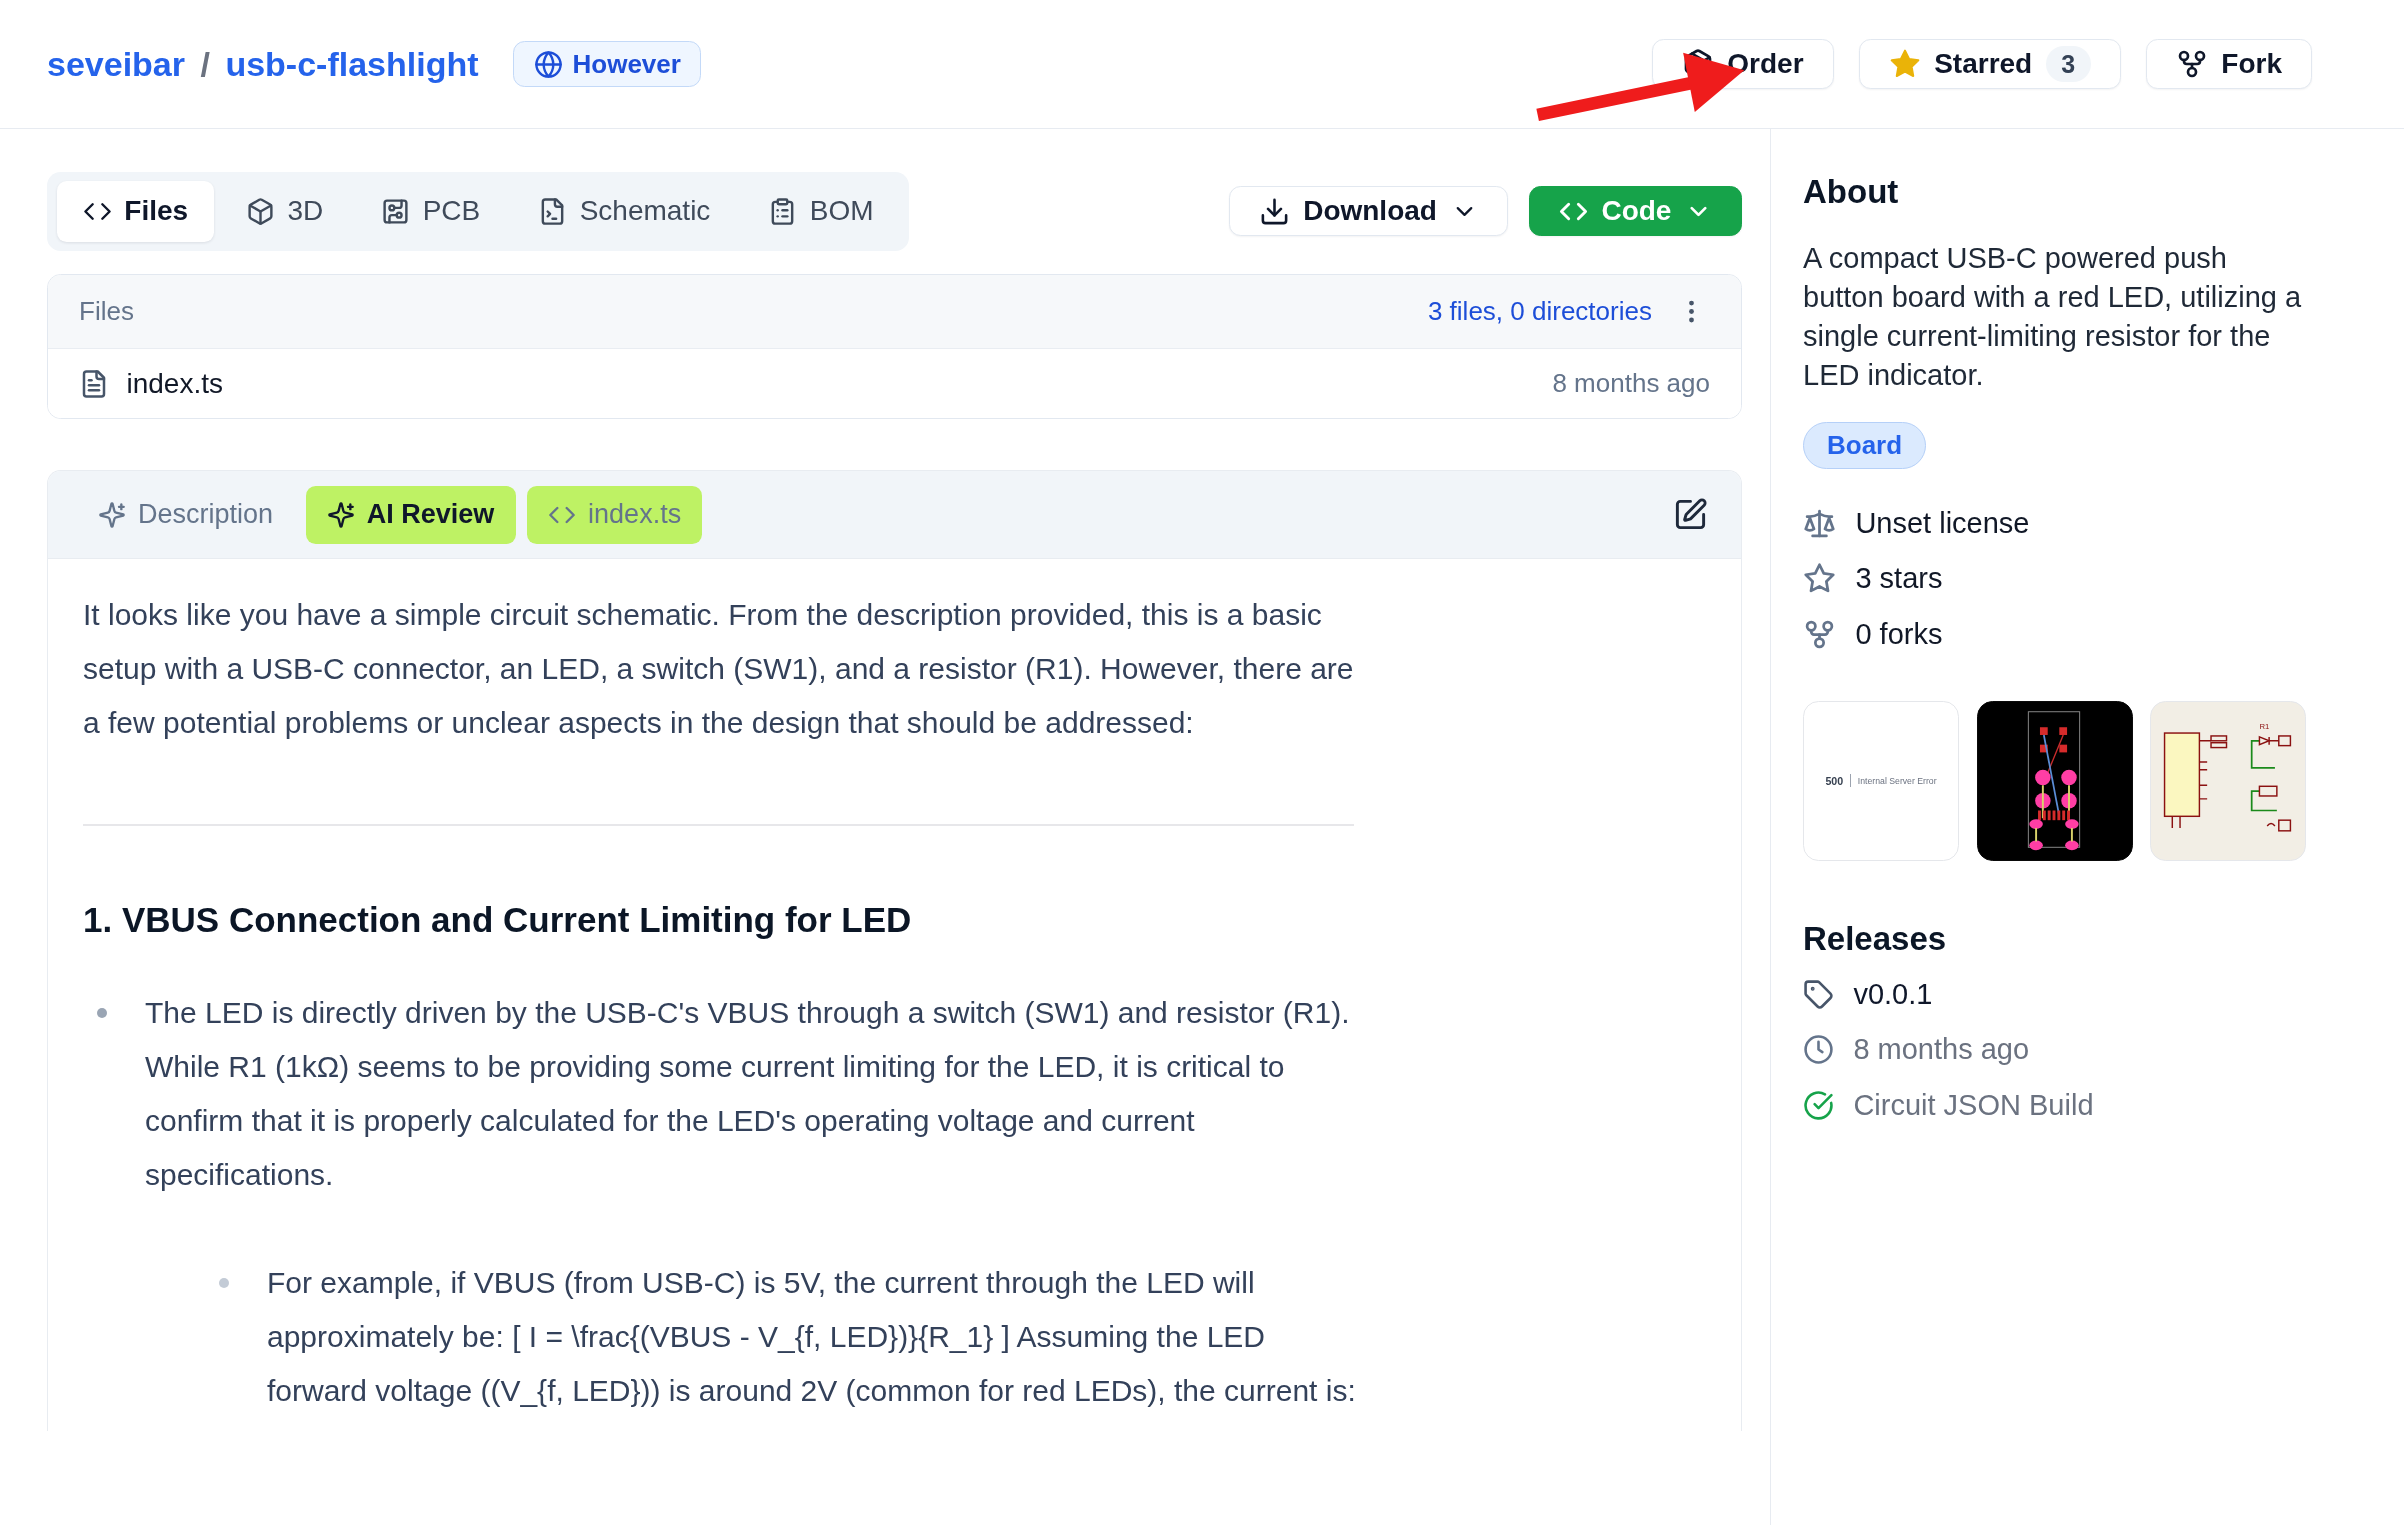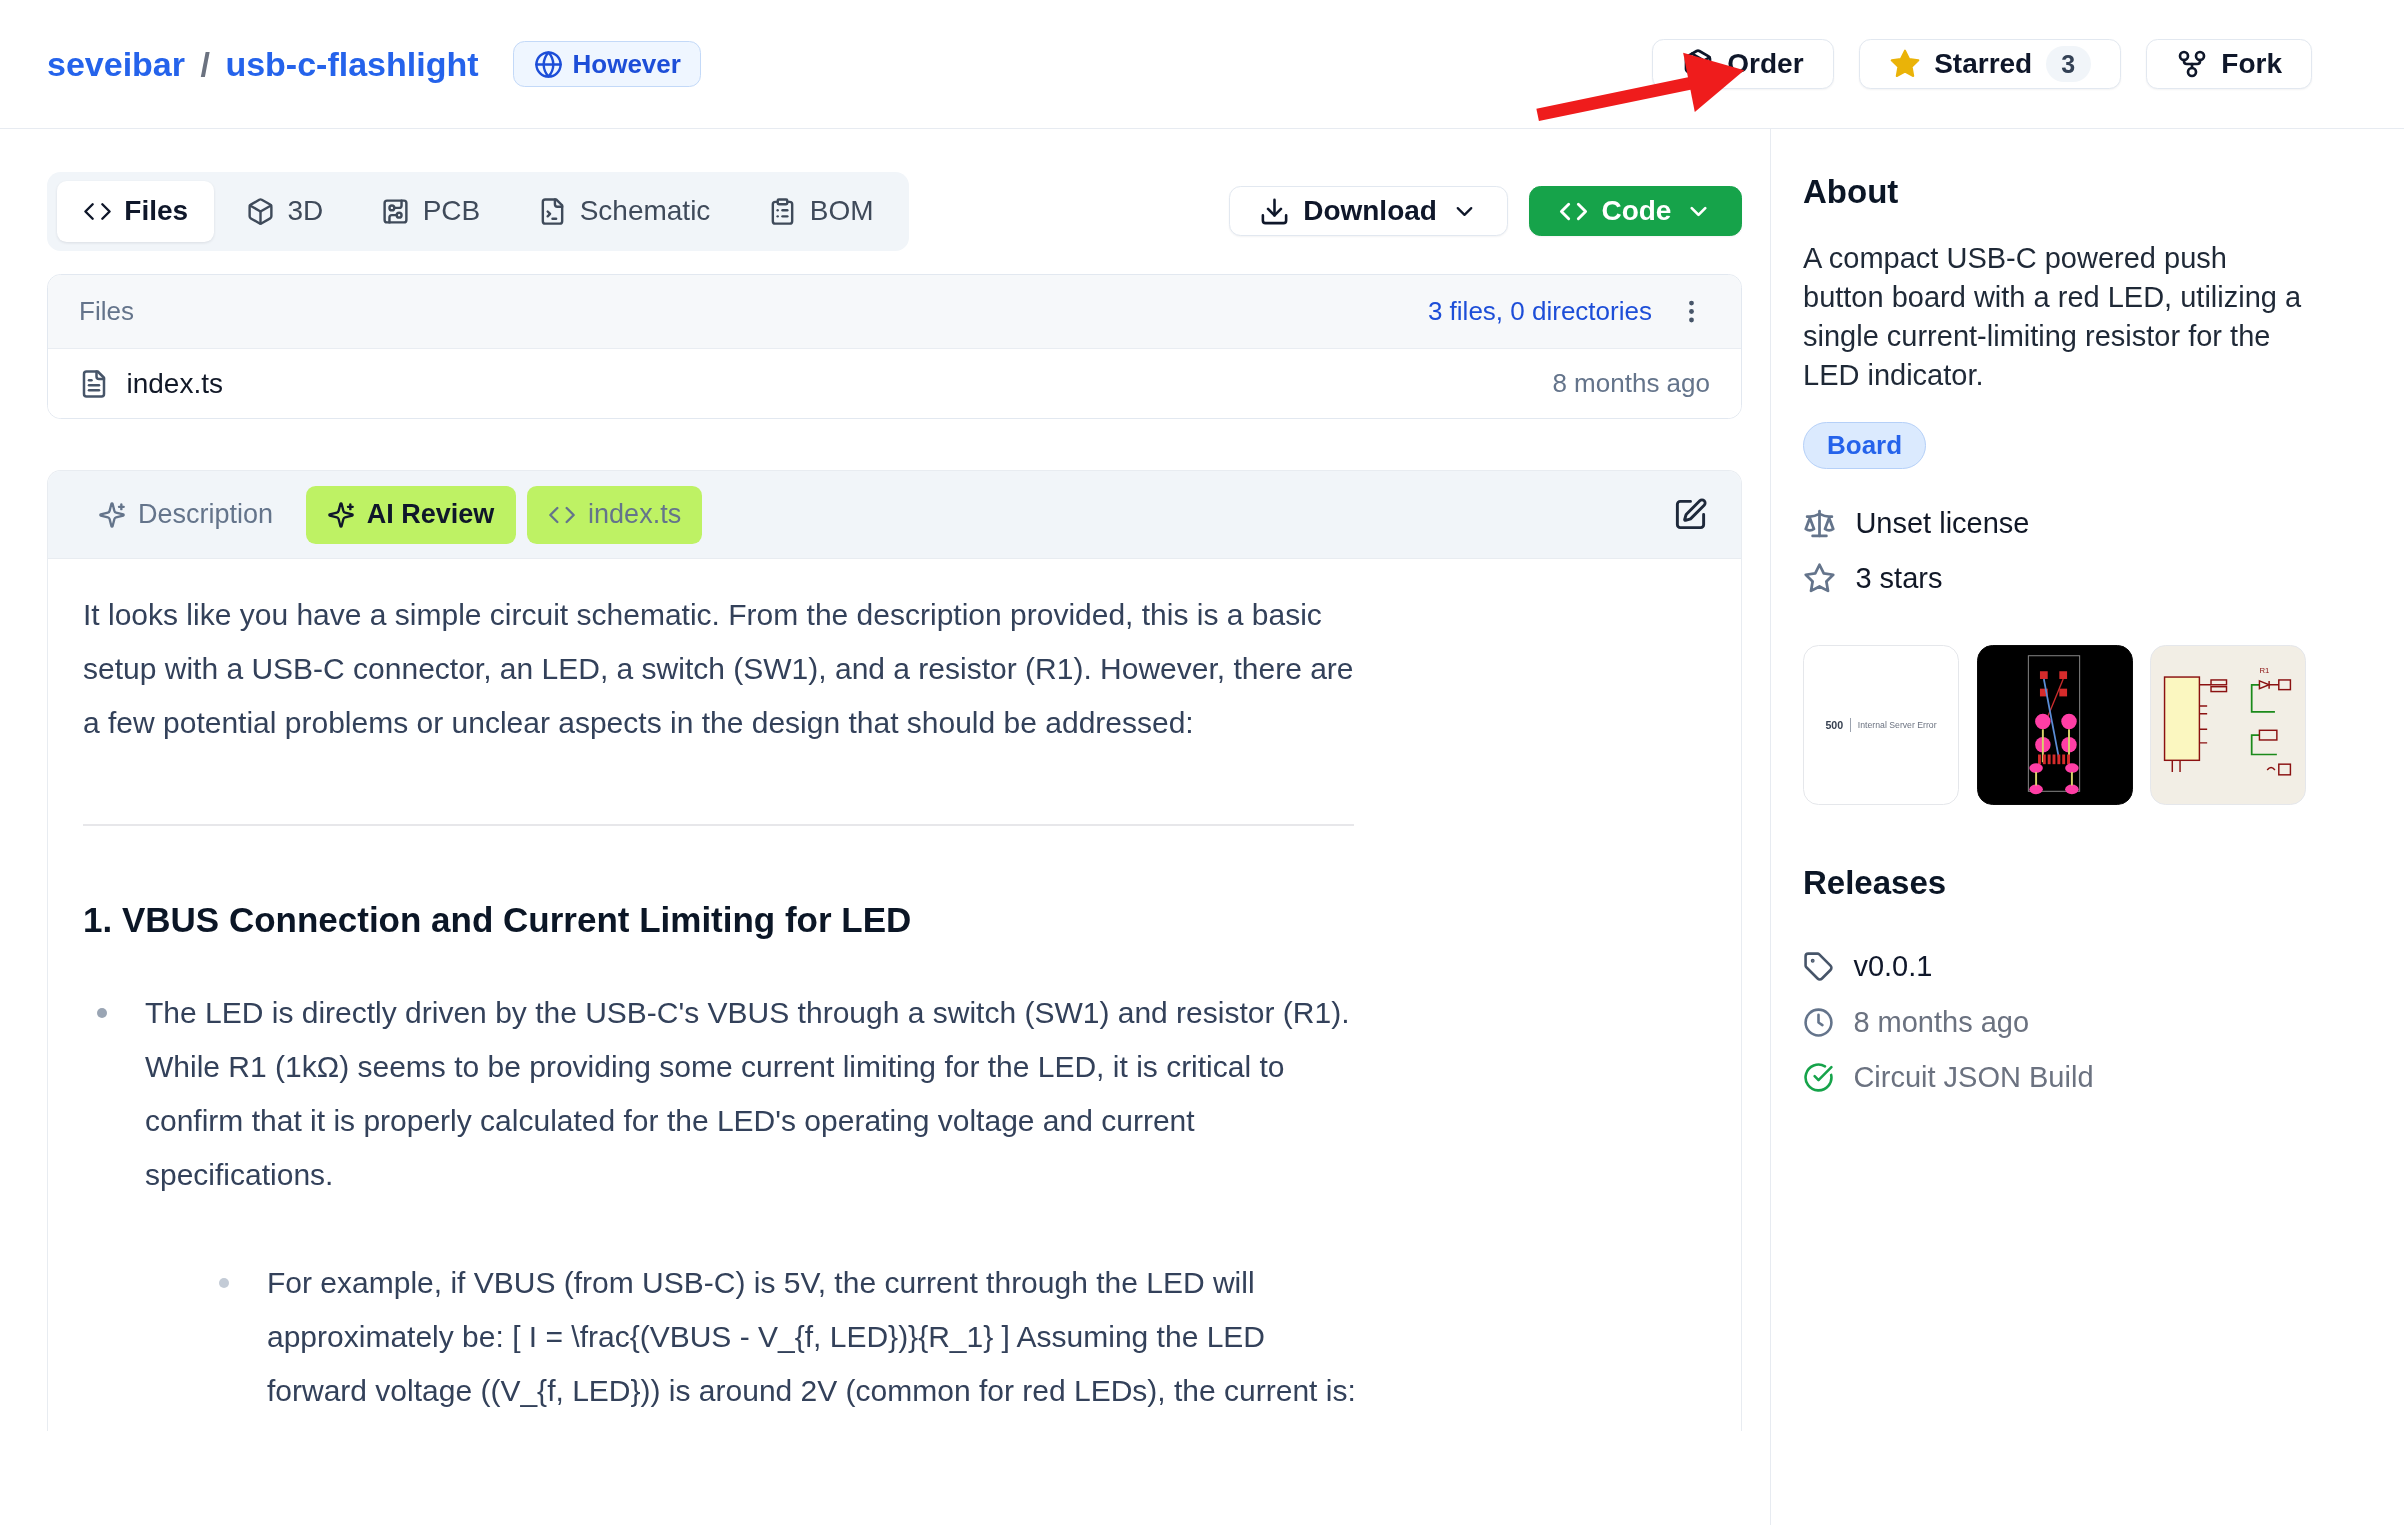--- a/index.html
+++ b/index.html
@@ -91,21 +91,21 @@
   .thumb { width: 156px; height: 160px; border-radius: 15.5px; border: 1.9px solid #e5e7eb;
     overflow: hidden; cursor: pointer; background: #fff; }
   .thumb.dark { background: #000; border-color: #0a0a0a; }
   .thumb.schem { background: #f2eee5; }
   .thumb-err { width: 100%; height: 100%; display: flex; align-items: center; justify-content: center;
     gap: 6.8px; color: #374151; }
   .thumb-err .code { font-size: 10.7px; font-weight: 600; }
   .thumb-err .bar { width: 1px; height: 13.6px; background: #9ca3af; }
   .thumb-err .msg { font-size: 8.7px; color: #6b7280; }
   .releases { margin-top: 58px; }
-  .rel-list { margin-top: 45px; }
+  .rel-list { margin-top: 17px; }
   .rel-row { display: flex; align-items: center; gap: 19.4px; font-size: 29px; color: #6b7280;
     margin-bottom: 16.5px; height: 39px; }
   .rel-row.ver { color: #0f172a; font-weight: 500; cursor: pointer; }
   .rel-row .ic { color: #64748b; display: inline-flex; }
   .rel-row .ic.green { color: #16a34a; }
 
   svg.i { flex: none; }
 </style>
 </head>
 <body>
@@ -375,20 +375,32 @@
           <span>Unset license</span>
         </div>
         <div class="meta-row">
           <span class="ic">
             <svg class="i" width="33" height="33" viewBox="0 0 24 24" fill="none" stroke="currentColor" stroke-width="2" stroke-linejoin="round">
                 <polygon points="12 2 15.09 8.26 22 9.27 17 14.14 18.18 21.02 12 17.77 5.82 21.02 7 14.14 2 9.27 8.91 8.26"></polygon>
               </svg>
           </span>
           <span>3 stars</span>
         </div>
+        <div class="meta-row">
+          <span class="ic">
+            <svg class="i" width="33" height="33" viewBox="0 0 24 24" fill="none" stroke="currentColor" stroke-width="2" stroke-linecap="round" stroke-linejoin="round">
+                <circle cx="12" cy="18" r="3"></circle>
+                <circle cx="6" cy="6" r="3"></circle>
+                <circle cx="18" cy="6" r="3"></circle>
+                <path d="M18 9v1a2 2 0 0 1-2 2H8a2 2 0 0 1-2-2V9"></path>
+                <path d="M12 12v3"></path>
+              </svg>
+          </span>
+          <span>0 forks</span>
+        </div>
       </div>
 
       <div class="thumbs">
         <div class="thumb">
           <div class="thumb-err">
             <span class="code">500</span>
             <span class="bar"></span>
             <span class="msg">Internal Server Error</span>
           </div>
         </div>

